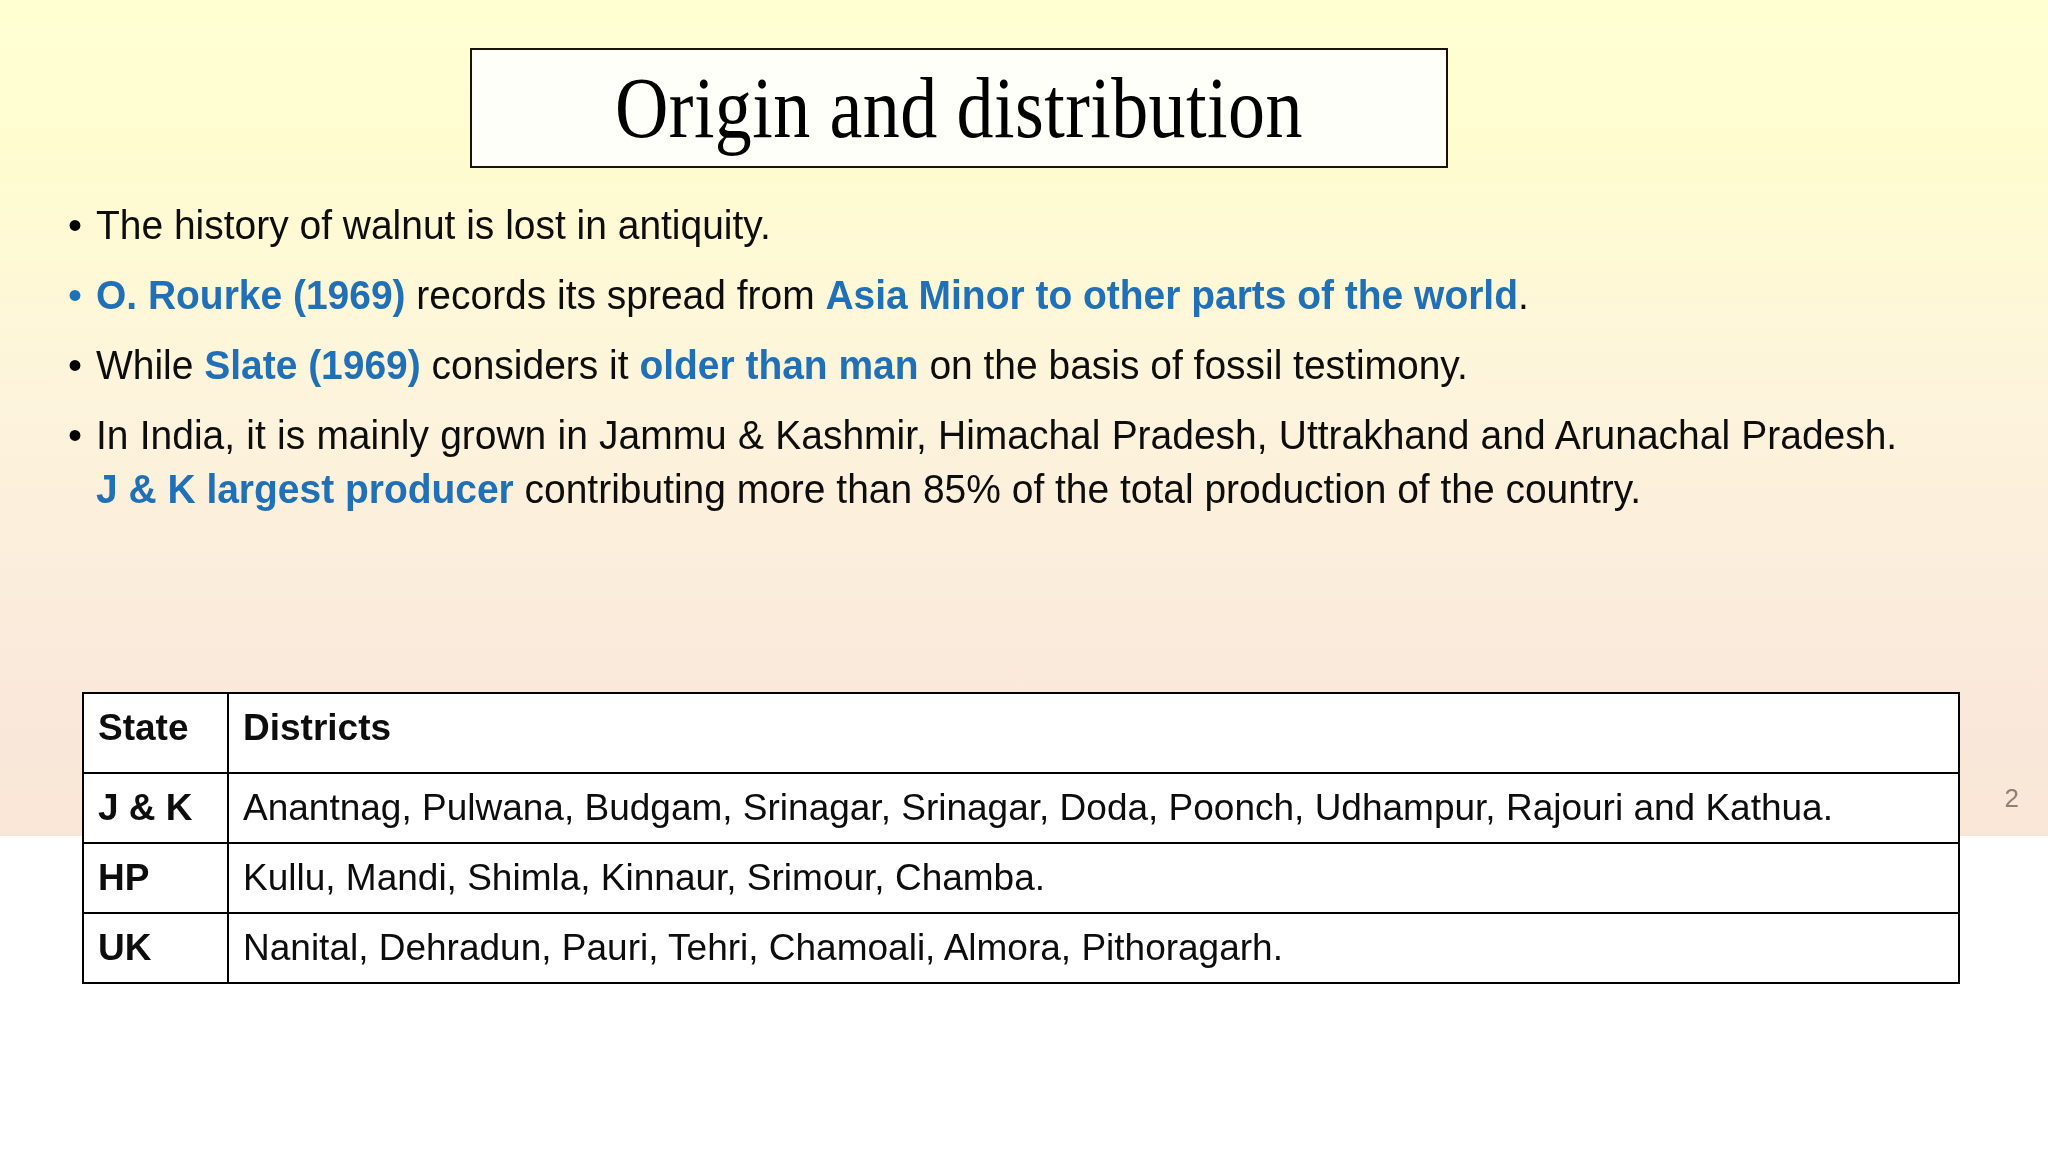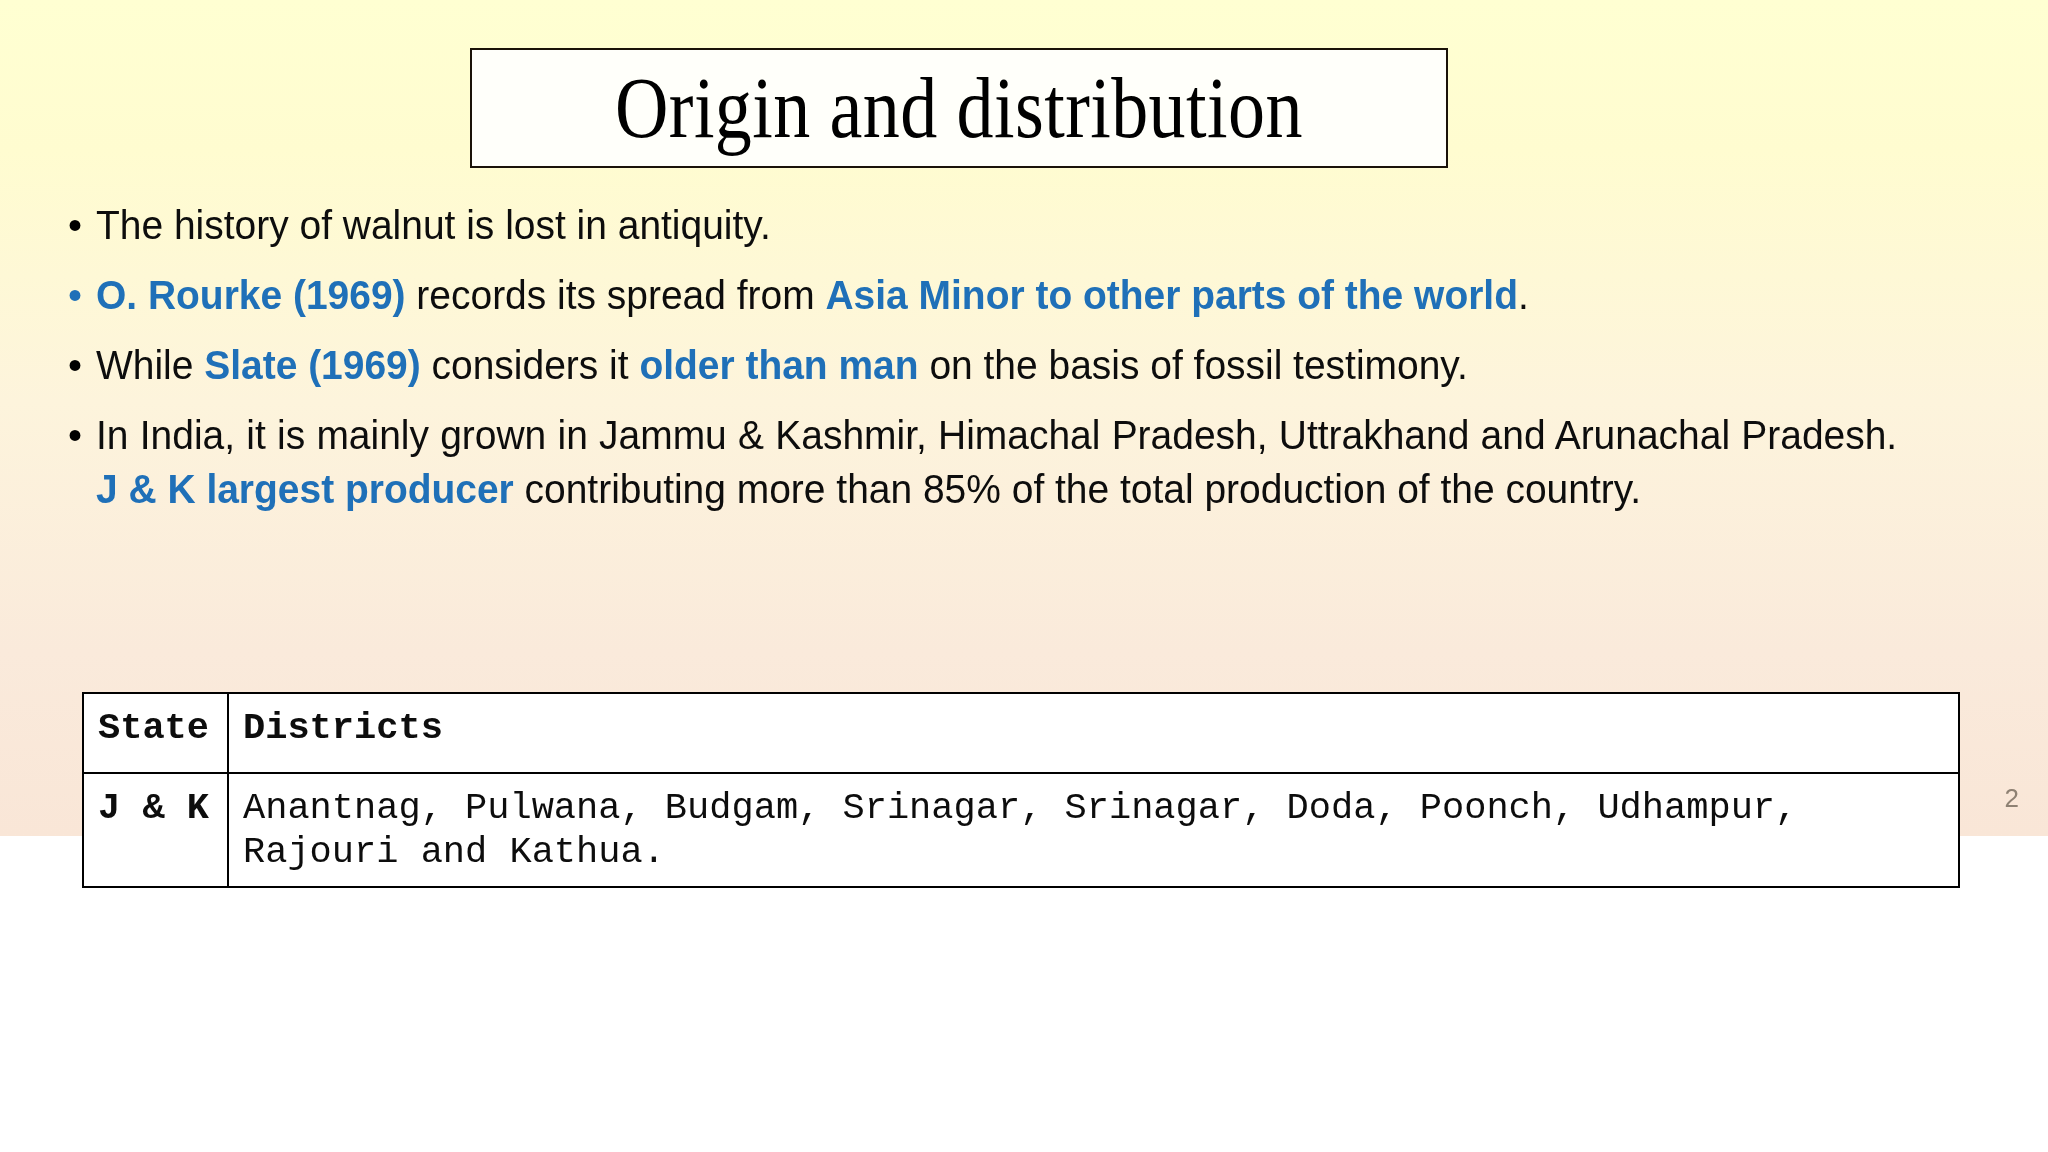--- a/index.html
+++ b/index.html
@@ -101,21 +101,20 @@
   }
   #districts-table td, #districts-table th {
     border: 2px solid #000000;
     background: #ffffff;
     vertical-align: top;
     padding: 12px 14px 12px 14px;
     font-size: 37px;
     line-height: 44px;
     color: #0d0d0d;
     text-align: left;
-    font-family: Liberation Mono, monospace;
   }
   #districts-table .col-state { width: 145px; }
   #districts-table th {
     font-weight: bold;
   }
   #districts-table td.state-cell {
     font-weight: bold;
   }
   #districts-table tr.header-row th { padding-bottom: 22px; }
 
@@ -166,18 +165,26 @@
       <tr class="header-row">
         <th>State</th>
         <th>Districts</th>
       </tr>
     </thead>
     <tbody id="table-body">
         <tr>
           <td class="state-cell">J &amp; K</td>
           <td>Anantnag, Pulwana, Budgam, Srinagar, Srinagar, Doda, Poonch, Udhampur, Rajouri and Kathua.</td>
         </tr>
+        <tr>
+          <td class="state-cell">HP</td>
+          <td>Kullu, Mandi, Shimla, Kinnaur, Srimour, Chamba.</td>
+        </tr>
+        <tr>
+          <td class="state-cell">UK</td>
+          <td>Nanital, Dehradun, Pauri, Tehri, Chamoali, Almora, Pithoragarh.</td>
+        </tr>
       </tbody>
   </table>
 
   <div id="page-number">2</div>
 
 </div>
 
 </body></html>

